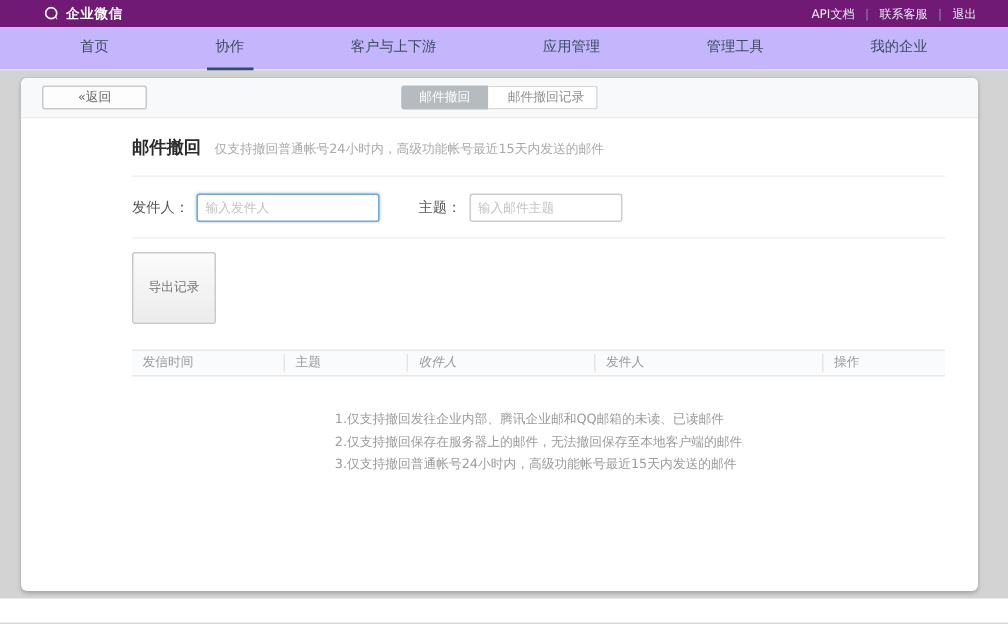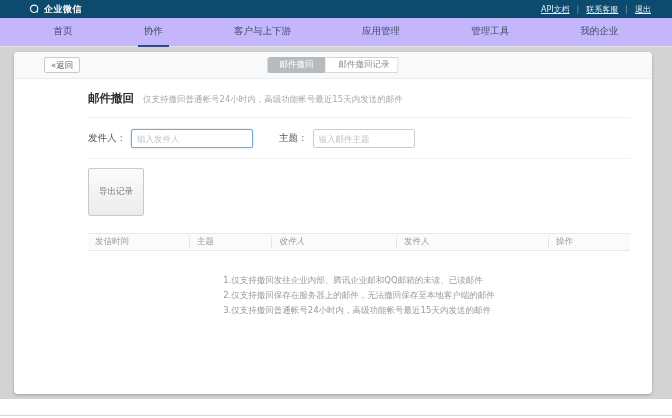--- a/index.html
+++ b/index.html
@@ -5,27 +5,27 @@
   html,body{margin:0;padding:0;}
   body{
     width:672px;height:418px;position:relative;overflow:hidden;
     background:#ffffff;
     font-family:"DejaVu Sans","Liberation Sans",sans-serif;
     -webkit-font-smoothing:antialiased;
   }
   
   .topbar{
     position:absolute;left:0;top:0;width:672px;height:18px;
-    background:#0c4a6e;display:flex;align-items:center;
+    background:#701a75;display:flex;align-items:center;
     color:#fff;font-size:9px;
   }
   .brand{display:flex;align-items:center;margin-left:29px;gap:4px;font-weight:bold;letter-spacing:.5px;}
   .brand svg{display:block;}
   .topbar-links{margin-left:auto;margin-right:14px;display:flex;align-items:center;font-size:8px;color:#e8edf4;}
-  .topbar-links span.link{padding:0 7px;cursor:pointer;text-decoration:underline;}
+  .topbar-links span.link{padding:0 7px;cursor:pointer;}
   .topbar-links span.sep{color:#7e93ad;font-size:8px;}
   
   .navbar{
     position:absolute;left:0;top:18px;width:672px;height:29px;
     background:#c4b5fd;border-bottom:1px solid #e3e3e3;
     display:flex;align-items:stretch;justify-content:space-around;
     padding:0 18px;box-sizing:border-box;
   }
   .nav-item{
     display:flex;align-items:center;justify-content:center;
@@ -38,22 +38,22 @@
   
   .panel{
     position:absolute;left:14px;top:52px;width:638px;height:342px;
     background:#fff;border-radius:4px;box-shadow:0 1px 3px rgba(0,0,0,.25);
   }
   .panel-header{
     position:relative;height:26px;background:#f8f9fa;
     border-bottom:1px solid #ececec;border-radius:4px 4px 0 0;
   }
   .back-btn{
-    position:absolute;left:30px;top:5px;height:14px;line-height:14px;
-    padding:0 6px;font-size:8.5px;color:#666;background:#fdfdfd;
+    position:absolute;left:14px;top:5px;height:14px;line-height:14px;
+    padding:0 23px;font-size:8.5px;color:#666;background:#fdfdfd;
     border:1px solid #c9c9c9;border-radius:2px;cursor:pointer;
   }
   .tab-group{
     position:absolute;left:50%;top:5px;transform:translateX(-50%);
     display:flex;height:16px;
   }
   .ptab{
     display:flex;align-items:center;justify-content:center;
     min-width:58px;padding:0 8px;font-size:8.5px;cursor:pointer;box-sizing:border-box;
   }
@@ -63,21 +63,21 @@
   .content{padding:0 22px 0 74px;}
   .title-row{margin-top:12px;display:flex;align-items:baseline;gap:9px;}
   .page-title{font-size:11.5px;font-weight:bold;color:#2b2b2b;}
   .page-subtitle{font-size:8.5px;color:#a9a9a9;}
   .divider{border:none;border-top:1px solid #f0f0f0;margin:11px 0 0 0;}
   .form-row{margin-top:11px;display:flex;align-items:center;}
   .form-label{font-size:9.5px;color:#555;}
   .inp{
     height:15px;font-size:8.5px;color:#333;padding:1px 5px;
     border:1px solid #cccccc;border-radius:2px;outline:none;
-    font-family:Liberation Sans, sans-serif;
+    font-family:Liberation Mono, monospace;
   }
   .inp::placeholder{color:#c3c3c3;}
   .inp-sender{width:110px;margin-left:5px;border:1px solid #74a7d8;box-shadow:0 0 2px rgba(116,167,216,.6);}
   .inp-subject{width:90px;margin-left:5px;}
   .form-gap{width:26px;}
   .form-divider{border:none;border-top:1px solid #f0f0f0;margin:10px 0 0 0;}
   .export-btn{
     margin-top:9px;display:inline-block;padding:17px 10px;font-size:8.5px;color:#777;
     background:linear-gradient(#fbfbfb,#ececec);border:1px solid #c9c9c9;border-radius:2px;cursor:pointer;
   }

